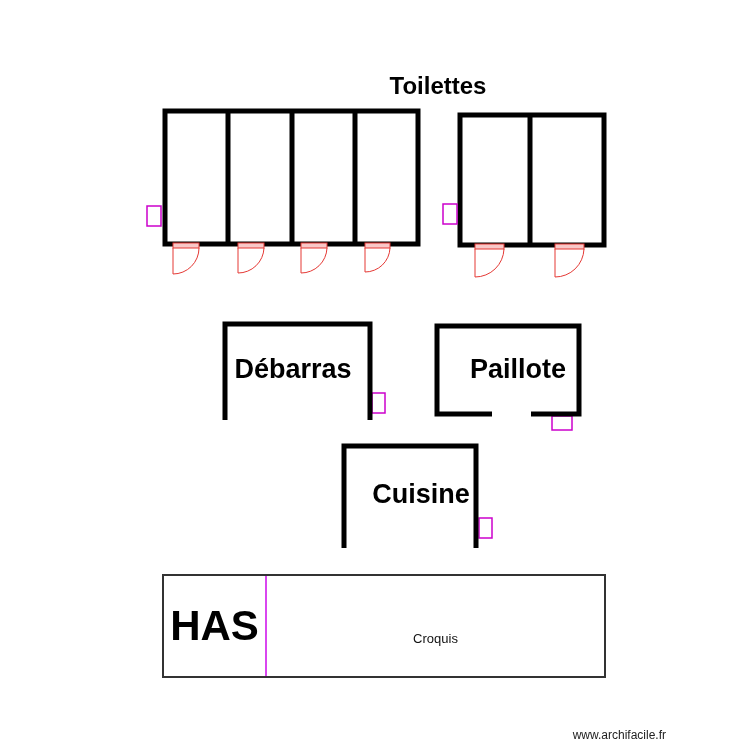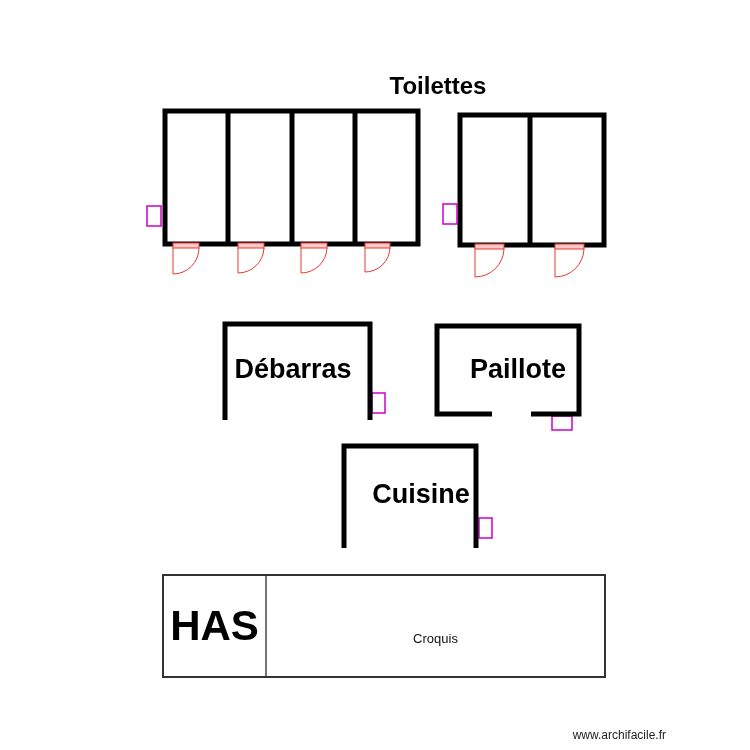--- a/index.html
+++ b/index.html
@@ -1,20 +1,20 @@
 <!DOCTYPE html>
 <html><head>
 <meta charset="utf-8">
 <style>
   html, body { margin: 0; padding: 0; background: #ffffff; }
   body { width: 750px; height: 750px; position: relative; overflow: hidden; font-family: "Liberation Sans", sans-serif; }
   #plan { position: absolute; left: 0; top: 0; }
   .room-label { position: absolute; font-family: "Liberation Sans", sans-serif; font-weight: bold; color: #000; white-space: nowrap; transform: translate(-50%, -50%); }
   .title-block { position: absolute; left: 162px; top: 574px; width: 444px; height: 104px; border: 2px solid #333; box-sizing: border-box; display: flex; background: #fff; }
-  .tb-logo { width: 103px; border-right: 2px solid #737373; display: flex; align-items: center; justify-content: center; font-family: "Liberation Sans", sans-serif; font-weight: bold; font-size: 42px; color: #000; box-sizing: border-box; }
+  .tb-logo { width: 103px; border-right: 2px solid #d946ef; display: flex; align-items: center; justify-content: center; font-family: "Liberation Sans", sans-serif; font-weight: bold; font-size: 42px; color: #000; box-sizing: border-box; }
   .tb-rows { flex: 1; display: flex; flex-direction: row; margin-top: 24px; }
   .tb-row { flex: 1; display: flex; align-items: center; justify-content: center; font-family: "Liberation Sans", sans-serif; font-size: 13px; color: #111; border-bottom: 2px solid #333; box-sizing: border-box; }
   .tb-row:last-child { border-bottom: none; }
   .watermark { position: absolute; right: 84px; bottom: 8px; font-family: "Liberation Sans", sans-serif; font-size: 12px; color: #222; }
 </style>
 </head>
 <body>
 
 <svg id="plan" width="750" height="750" viewBox="0 0 750 750" xmlns="http://www.w3.org/2000/svg">
 

